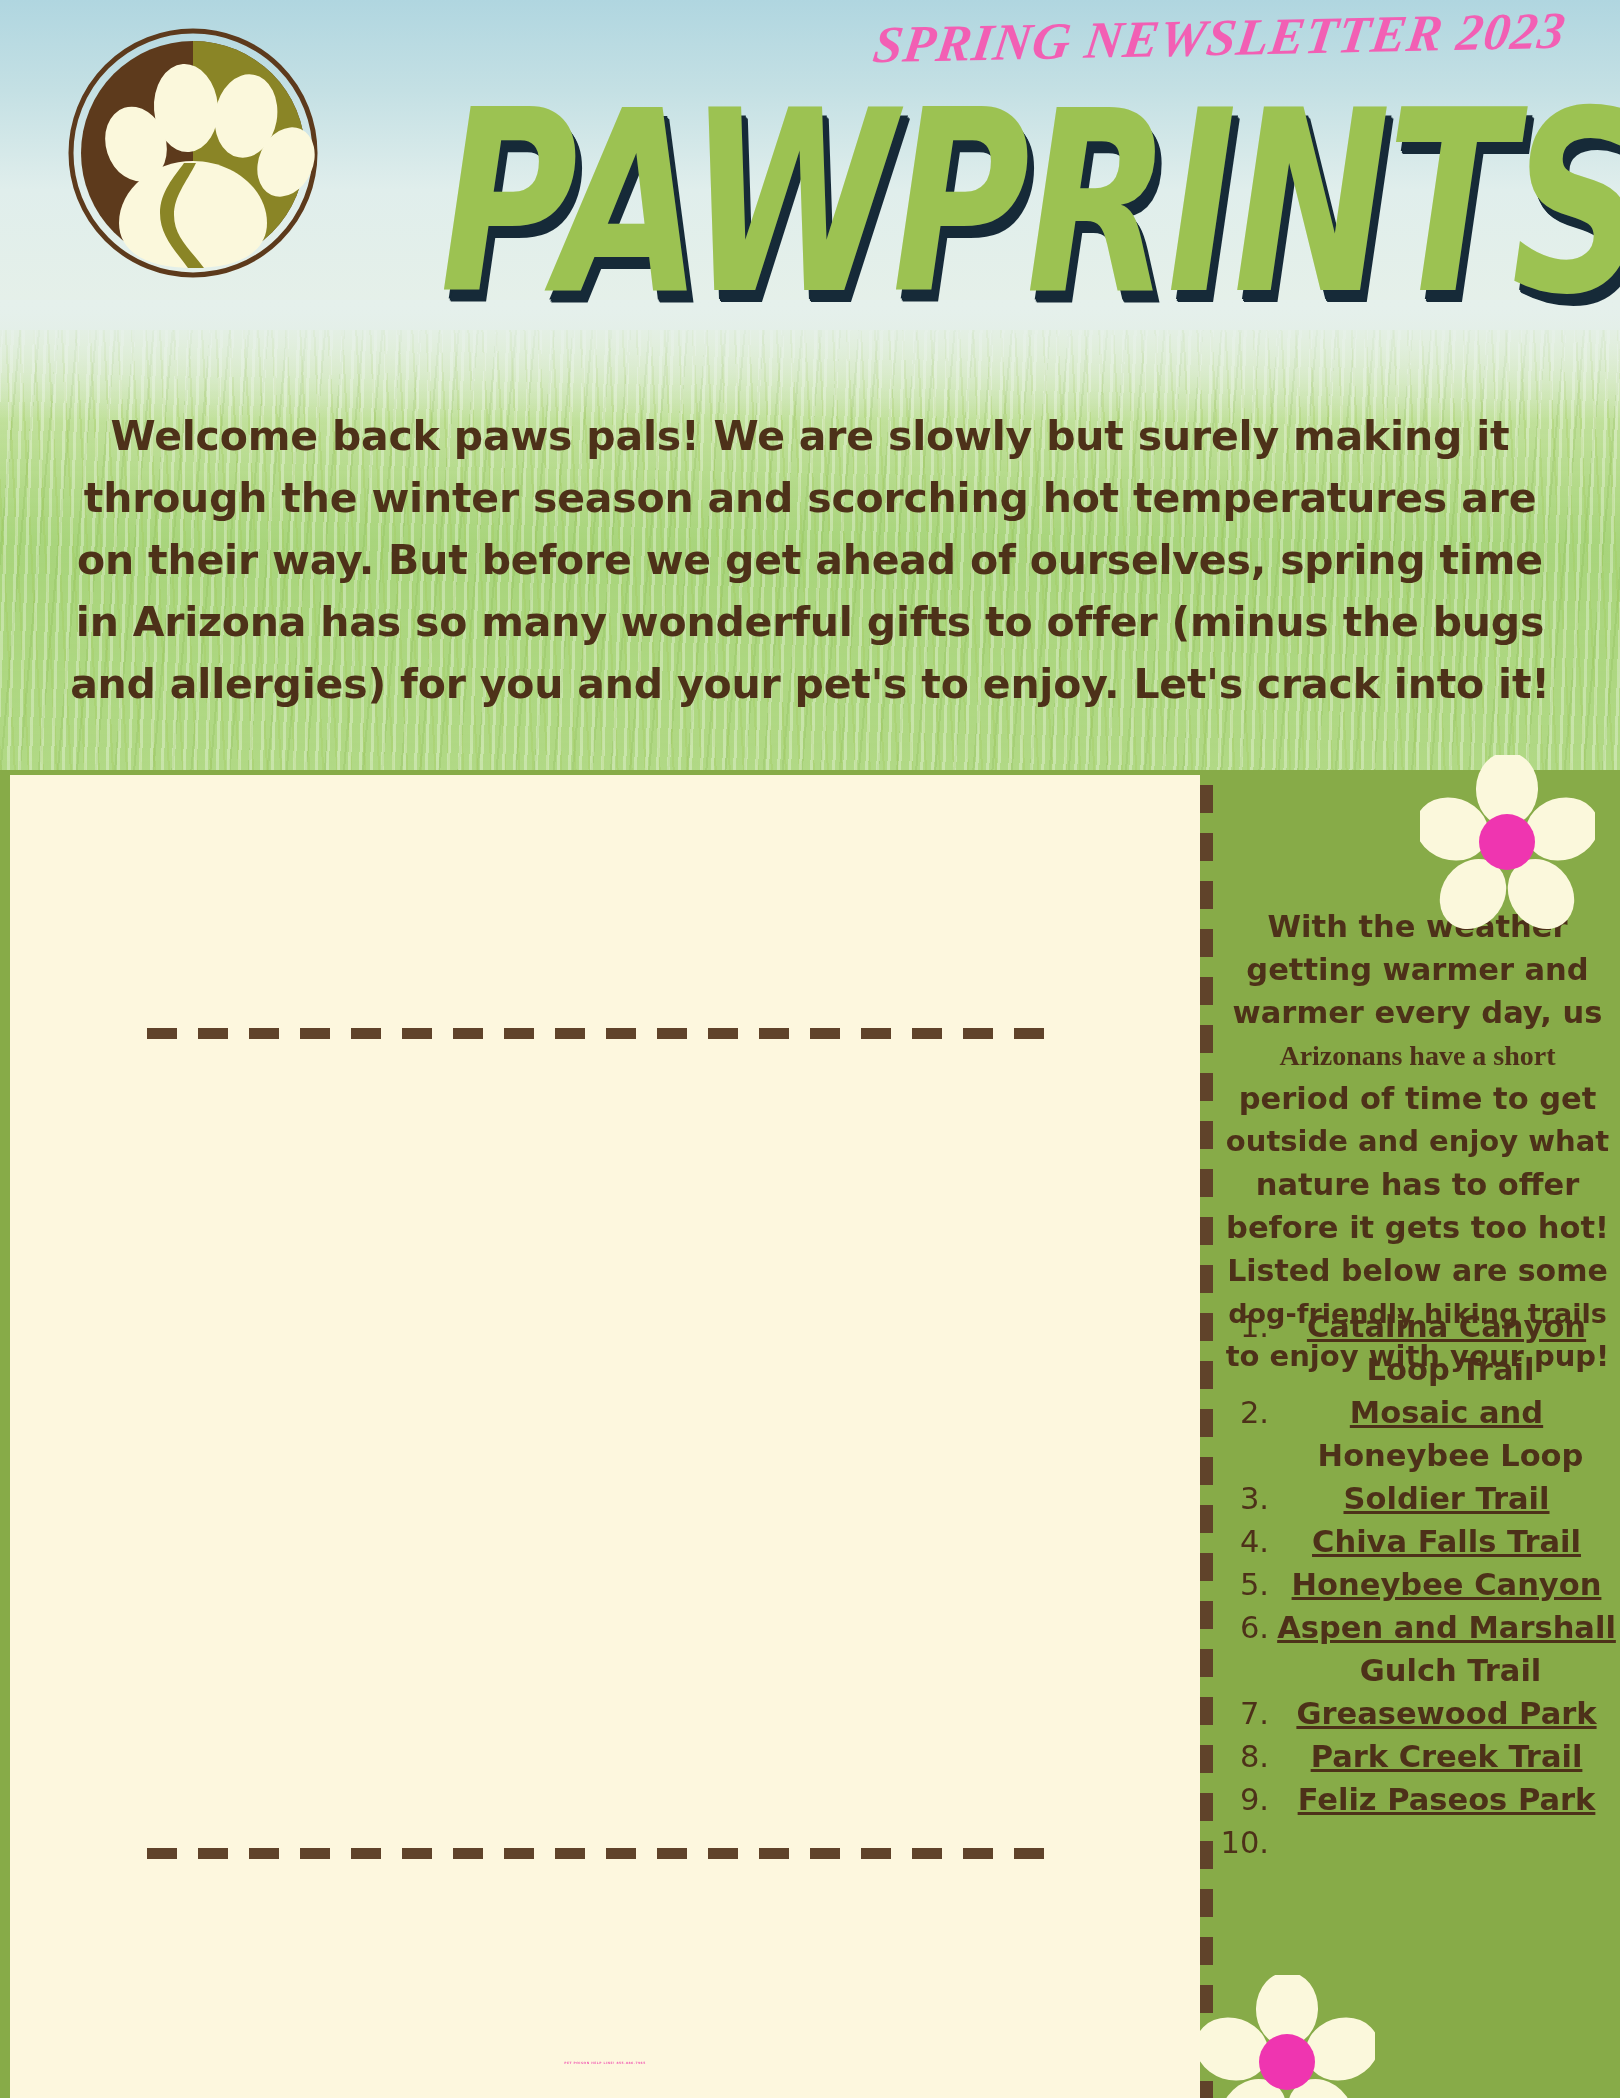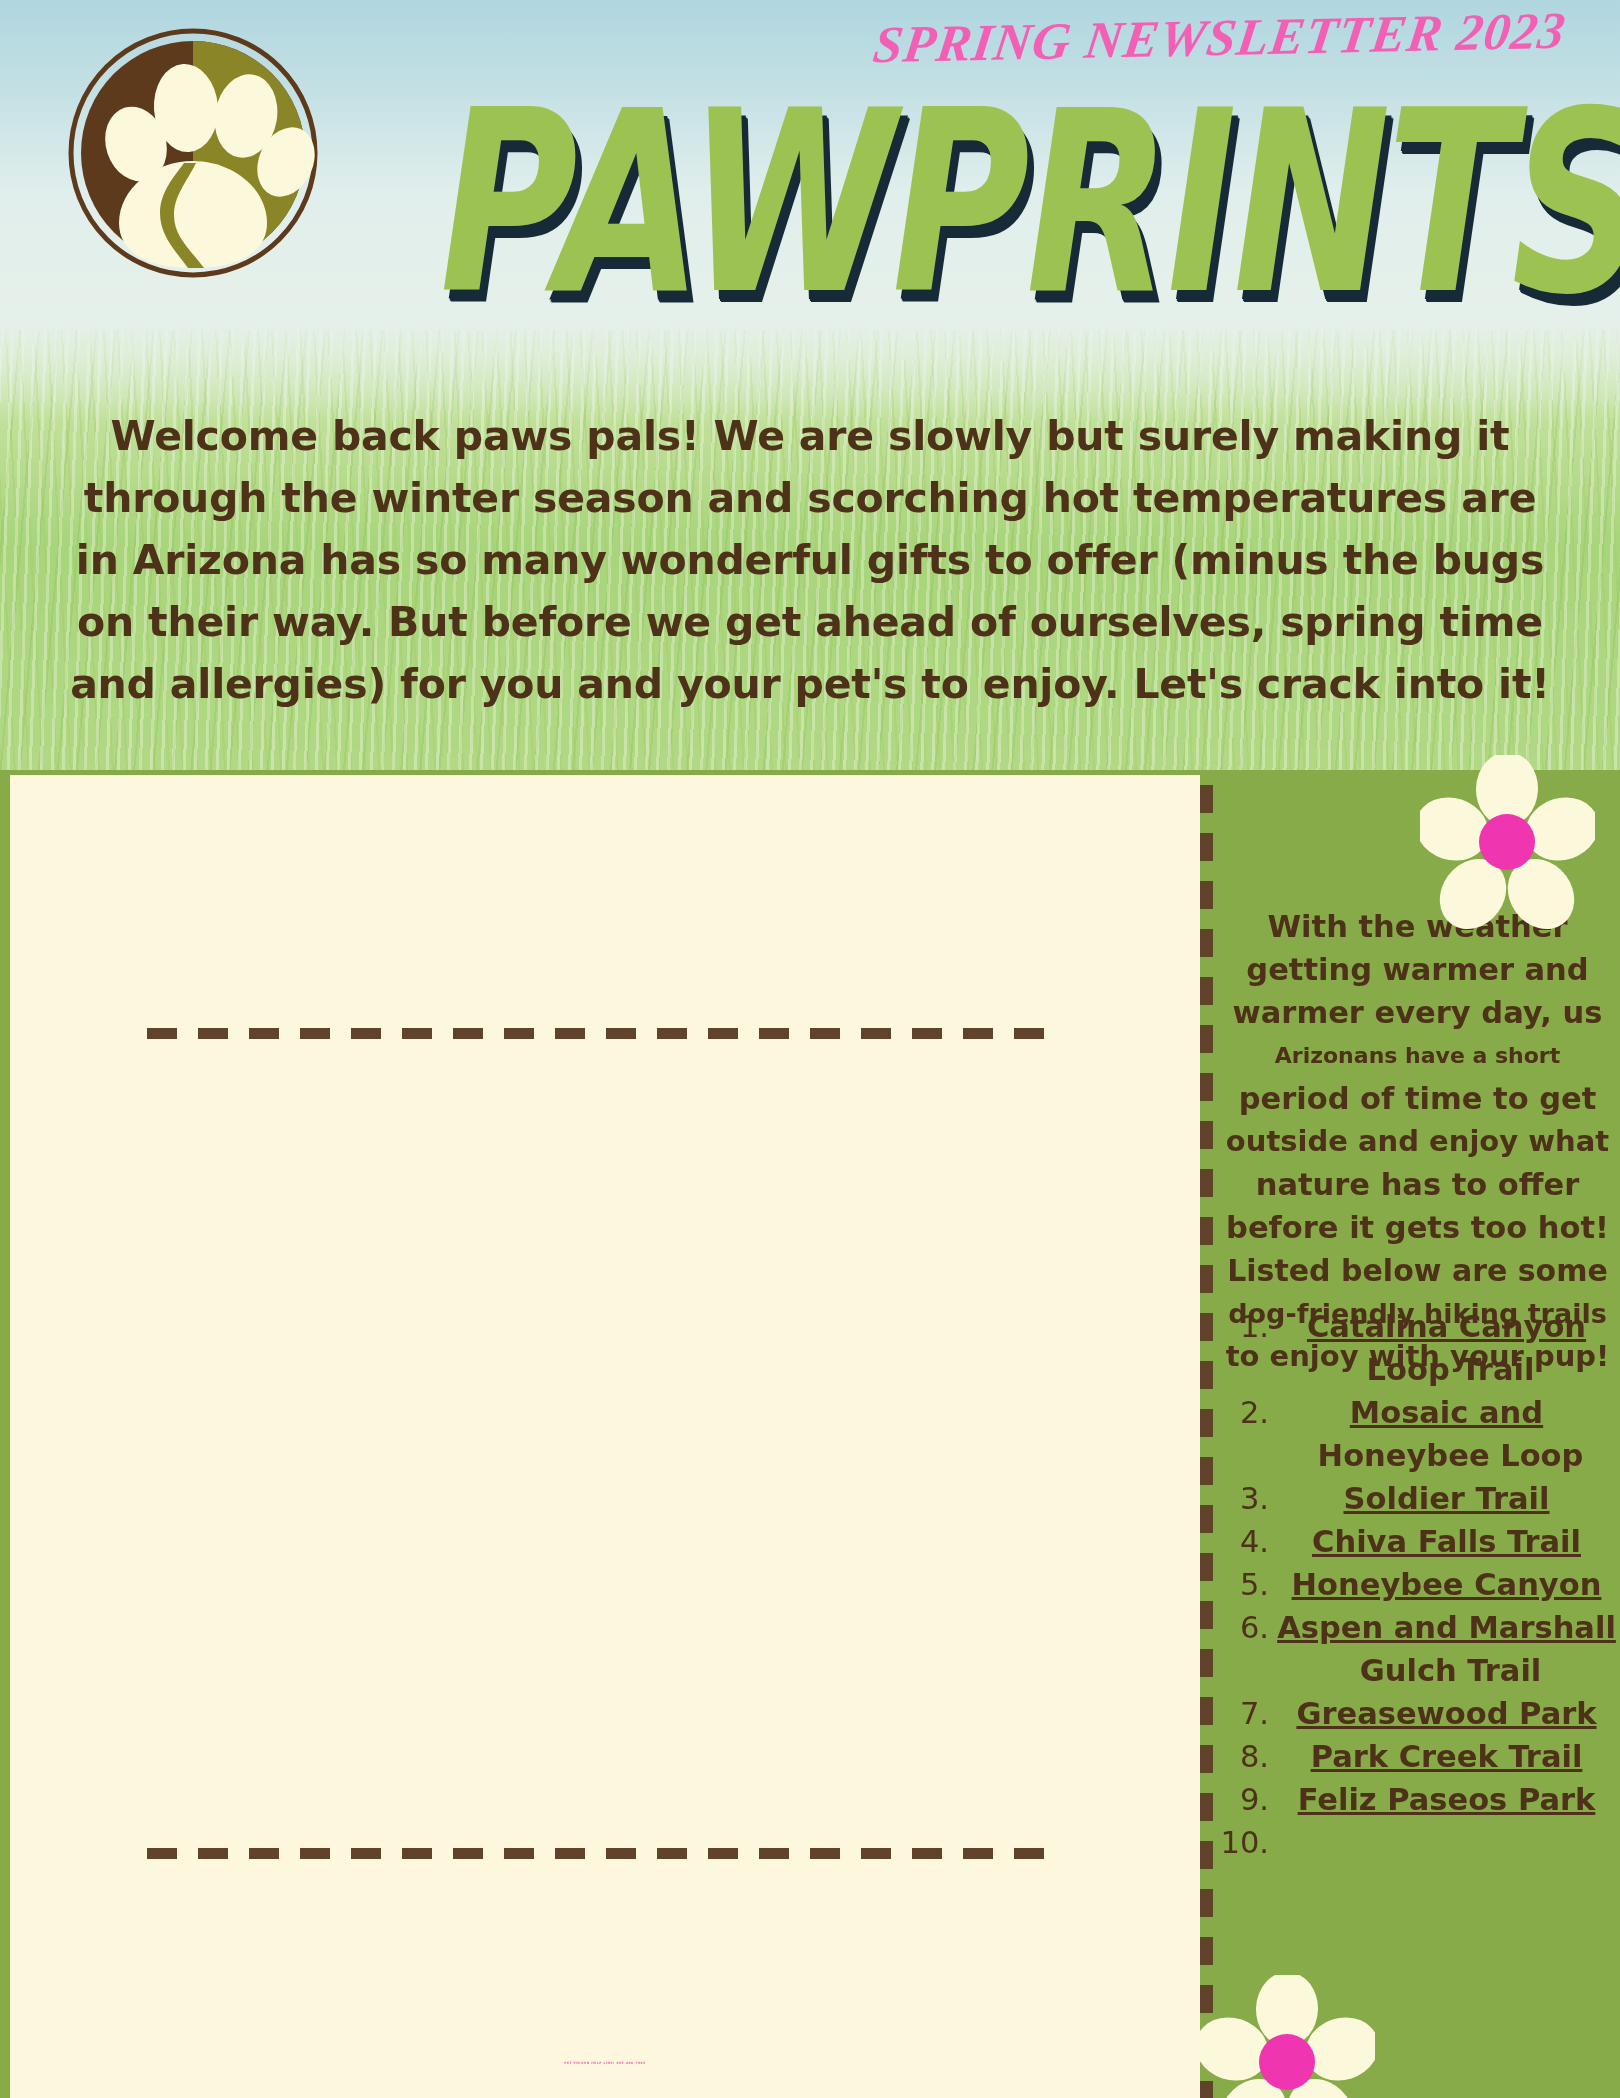--- a/index.html
+++ b/index.html
@@ -201,22 +201,22 @@
     </svg>
   </div>
 
   <div class="newsletter-tag">SPRING NEWSLETTER 2023</div>
 
   <div class="pawprints">PAWPRINTS!</div>
 
   <div class="welcome" id="welcome">
       <div>Welcome back paws pals! We are slowly but surely making it</div>
       <div>through the winter season and scorching hot temperatures are</div>
+      <div>on their way. But before we get ahead of ourselves, spring time</div>
       <div>in Arizona has so many wonderful gifts to offer (minus the bugs</div>
-      <div>on their way. But before we get ahead of ourselves, spring time</div>
       <div>and allergies) for you and your pet's to enjoy. Let's crack into it!</div>
     </div>
 
   <div class="band"></div>
 
   <div class="body-area">
 
     <div class="left-col">
 
       <div class="lead" id="lead">
@@ -270,21 +270,21 @@
       <div class="helpline" style="font-size: 3px;">PET POISON HELP LINE! 855-886-7965</div>
     </div>
 
     <div class="divider"></div>
 
     <div class="right-col">
       <div class="weather" id="weather">
           <div>With the weather</div>
           <div>getting warmer and</div>
           <div>warmer every day, us</div>
-          <div style="font-size: 22px;">Arizonans have a short</div>
+          <div style="font-size: 28px; font-family: Liberation Serif, serif;">Arizonans have a short</div>
           <div>period of time to get</div>
           <div style="font-size: 29px;">outside and enjoy what</div>
           <div>nature has to offer</div>
           <div>before it gets too hot!</div>
           <div style="font-size: 30px;">Listed below are some</div>
           <div style="font-size: 27px;">dog-friendly hiking trails</div>
           <div style="font-size: 29px;">to enjoy with your pup!</div>
         </div>
       <div class="trails" id="trails">
           <div class="trail-row">

